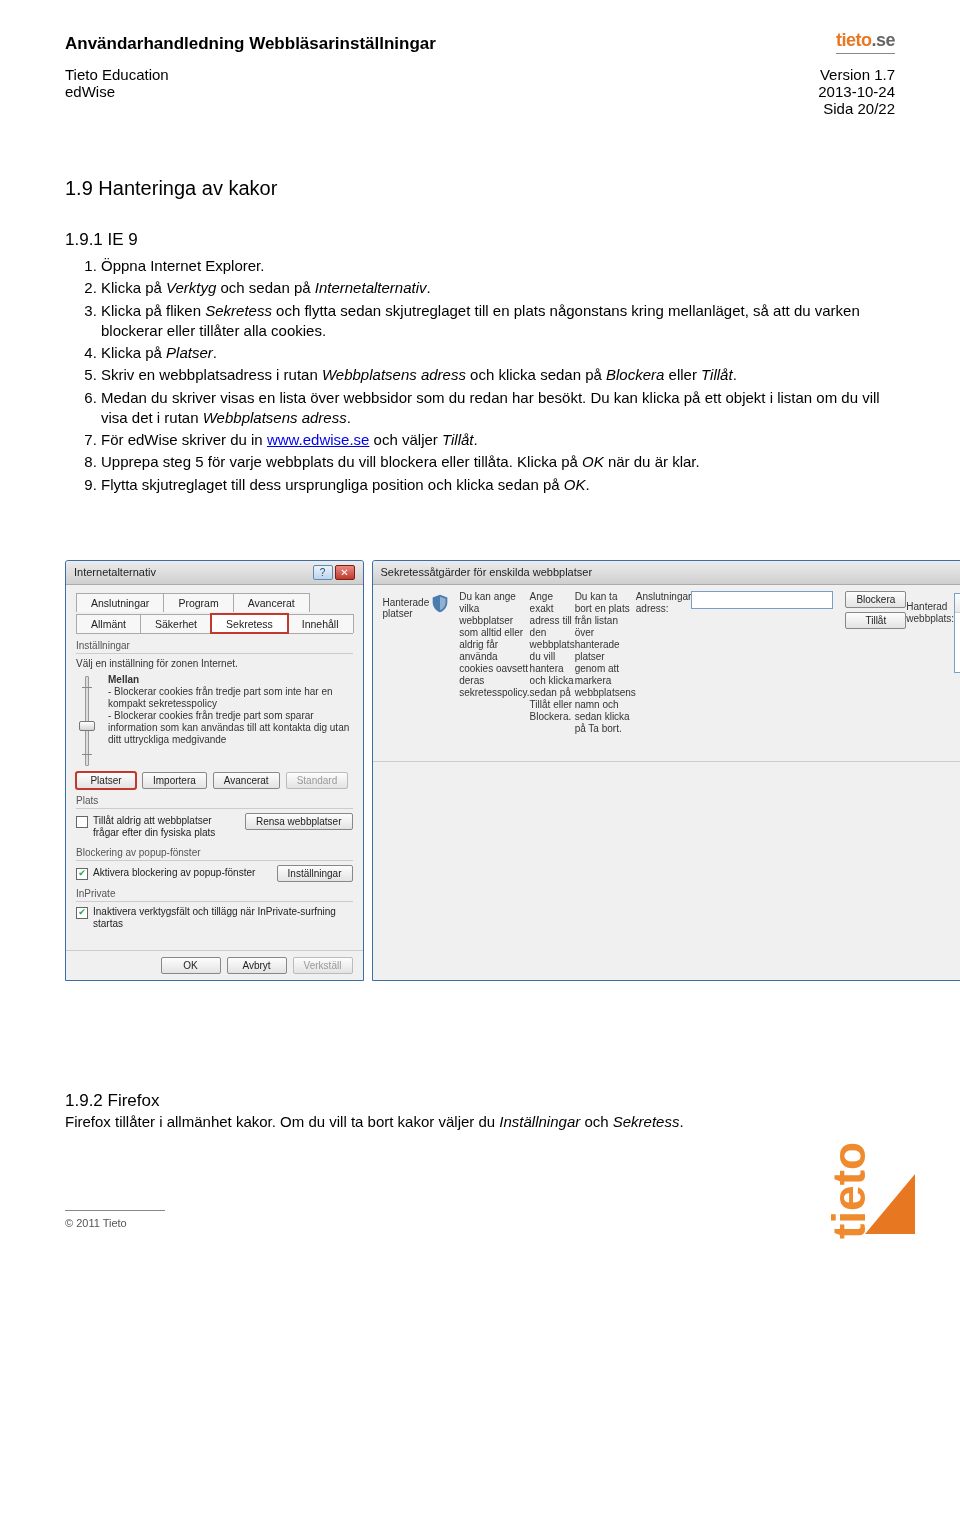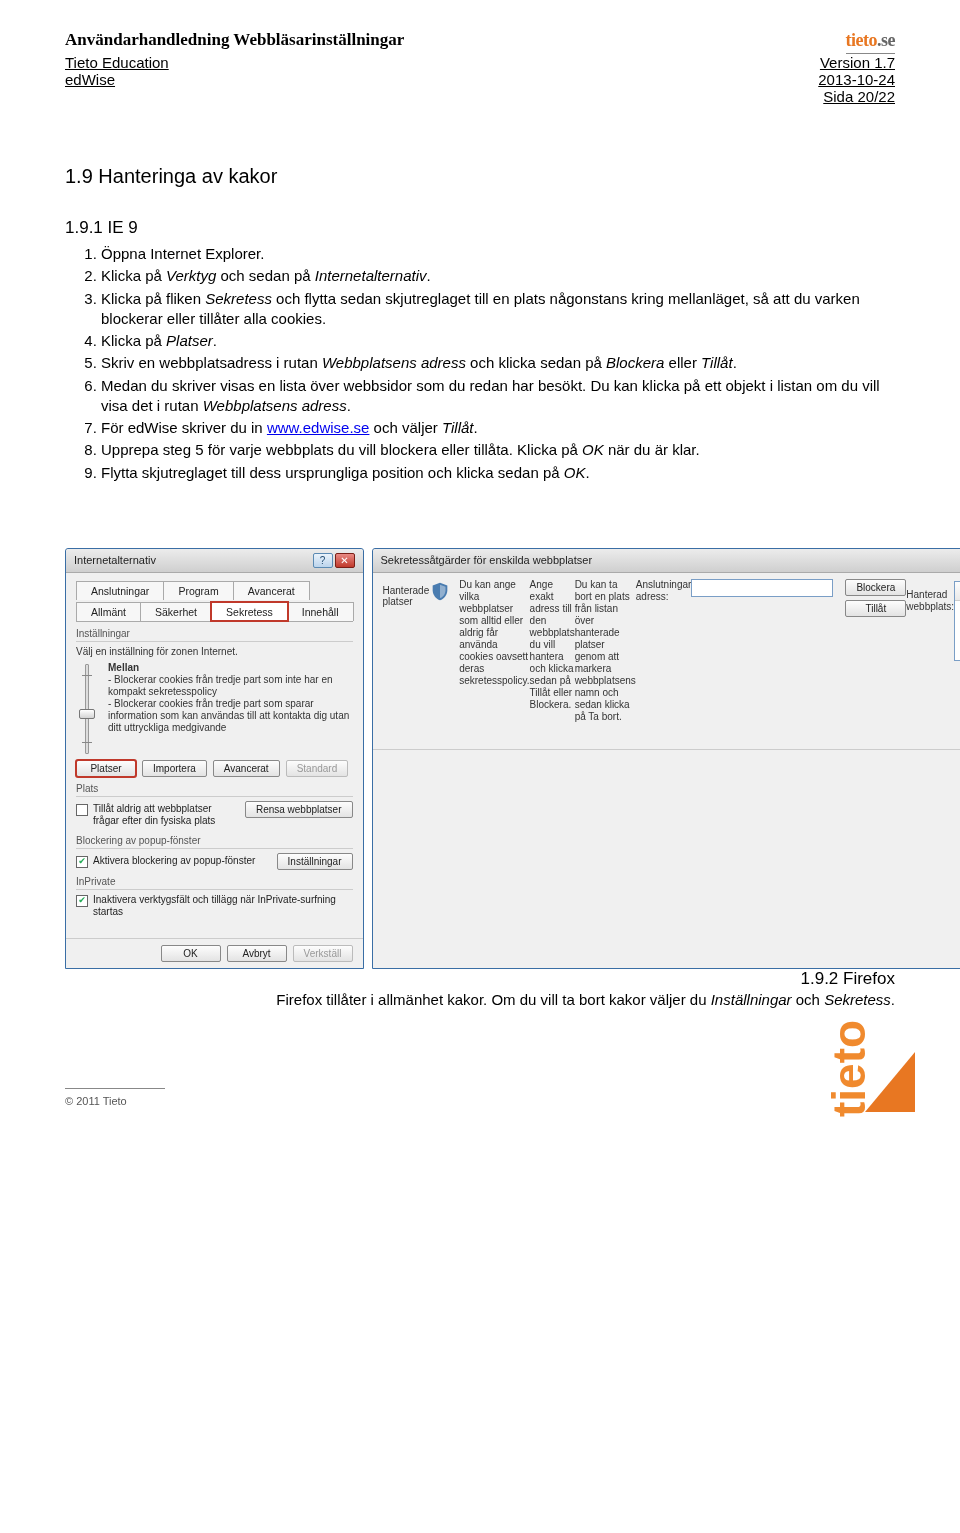--- a/index.html
+++ b/index.html
@@ -7,26 +7,26 @@
     margin: 0;
     font-family: Arial, Helvetica, sans-serif;
     font-size: 15px;
     color: #000;
     background: #fff;
     width: 960px;
     position: relative;
     padding: 30px 65px 30px 65px;
     min-height: 1533px;
   }
-  .header-row { display: flex; justify-content: space-between; align-items: flex-start; font-family: Liberation Serif, serif; }
+  .header-row { display: flex; justify-content: space-between; align-items: flex-end; }
   .header-left { font-size: 17px; font-weight: bold; }
   .logo { font-weight: bold; font-size: 18px; color: #E87722; letter-spacing: -0.5px; }
   .logo .se { color: #666; }
   .logo-hr { border: 0; border-top: 1px solid #888; margin: 2px 0 0 0; }
-  .subheader-row { display: flex; justify-content: space-between; font-size: 15px; text-decoration: underline; }
+  .subheader-row { display: flex; justify-content: space-between; margin-top: 12px; font-size: 15px; }
   .subheader-right { text-align: right; }
   .content { margin-top: 60px; }
   .h2 { font-size: 20px; margin: 0 0 30px 0; font-weight: normal; }
   .h3 { font-size: 17px; margin: 0 0 6px 0; font-weight: normal; }
   ol.steps { margin: 0 0 0 18px; padding: 0 0 0 18px; }
   ol.steps li { margin: 0 0 2px 0; line-height: 1.35; font-size: 15px; }
   .italic { font-style: italic; }
   a.link { color: #0000EE; text-decoration: underline; }
   .screens { display: flex; gap: 8px; margin-top: 65px; }
   .dlg {
@@ -71,21 +71,21 @@
   .shield-icon { width:22px; height:22px; flex-shrink:0; margin-top:2px;}
   .txt-input { flex:1; height:18px; border:1px solid #7a9ec6; background:#fff; padding:1px 4px; font-size:10px;}
   .list-box { border:1px solid #7a9ec6; background:#fff; height:80px; margin-top:2px;}
   .list-head { display:flex; background:linear-gradient(#fdfdfd,#e9e9e9); border-bottom:1px solid #ccc; font-size:12px;}
   .list-head div { padding:2px 6px; }
   .list-head .c1 { flex:2; border-right:1px solid #ddd;}
   .list-head .c2 { flex:1;}
   .side-btns { display:flex; flex-direction:column; gap:4px; margin-left:6px;}
   .list-area { display:flex; }
   .list-area .list-box { flex:1;}
-  .foot-sec { font-size:15px;text-align:right; }
+  .foot-sec { margin-top: 110px; font-size:15px; }
   .foot-sec .h3 { margin-bottom:2px;}
   .page-footer { position: relative; margin-top: 80px; font-size: 11px; color: #555; }
   .page-footer .line { border-top:1px solid #888; width:100px; margin-bottom:6px;}
   .tieto-big {
     position:absolute; right:-20px; bottom:-10px; width:140px; height:160px; overflow:visible;
   }
   .d2-col { display:flex; flex-direction:row; }
 </style>
 </head>
 <body>

